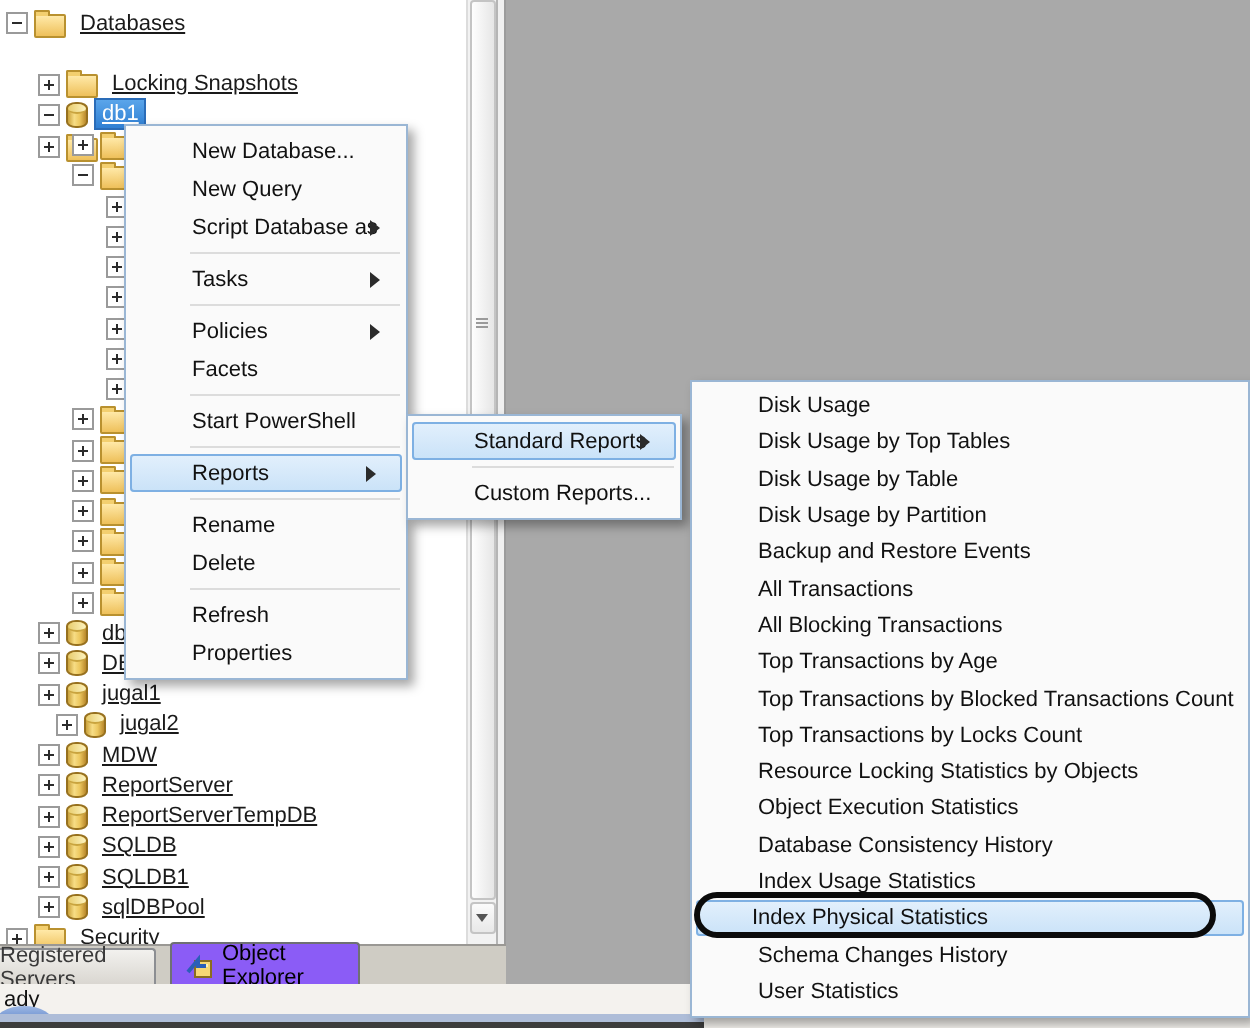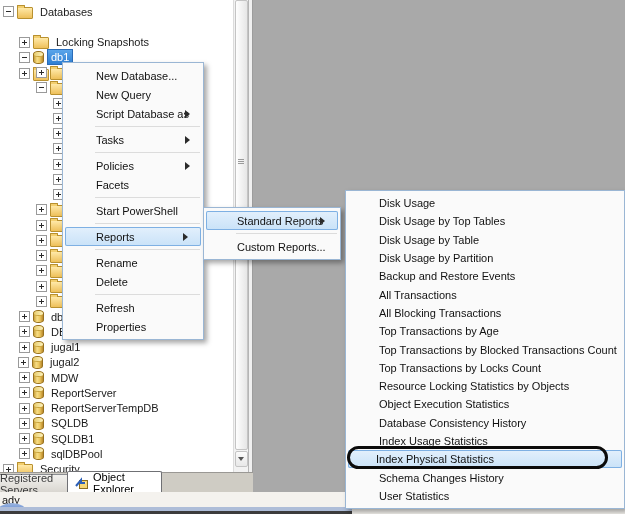--- a/index.html
+++ b/index.html
@@ -16,41 +16,41 @@
   .exp-plus::after{content:"";position:absolute;left:4px;top:2px;width:1px;height:5px;background:#2b2b2b;}
   .folder-icon{position:relative;flex:none;width:14px;height:10px;margin:2px 4px 0 0;
     background:linear-gradient(180deg,#ffe9a8,#eec05a);border:1px solid #b9912f;border-radius:1px;}
   .folder-icon::before{content:"";position:absolute;left:-1px;top:-3px;width:6px;height:2px;
     background:#f3cf6f;border:1px solid #b9912f;border-bottom:none;border-radius:1px 1px 0 0;}
   .db-icon{position:relative;flex:none;width:11px;height:13px;margin-right:4px;box-sizing:border-box;
     background:linear-gradient(90deg,#caa13a,#f7dd85 35%,#ecc75f 65%,#b9882b);
     border:1px solid #97711f;border-radius:5px/3px;}
   .db-icon::before{content:"";position:absolute;left:0;right:0;top:0;height:4px;
     background:linear-gradient(90deg,#e8cd6e,#fdf3bf);border-bottom:1px solid #c9a43f;border-radius:50%;}
-  .tree-label{padding:1px 3px;}
+  .tree-label{padding:1px 3px;text-decoration:underline;}
   .tree-label.sel{background:linear-gradient(180deg,#5aa5ea,#2f7fd3);color:#fff;outline:1px solid #2a6cb8;}
   
   .scrollbar{position:absolute;left:233px;top:0;width:14px;height:472px;background:#f2f2f2;border-left:1px solid #dcdcdc;z-index:2;}
   .sb-thumb{position:absolute;left:1px;top:0;width:11px;height:448px;
     background:linear-gradient(90deg,#fefefe,#e6e6e6);border:1px solid #c4c4c4;border-radius:2px;}
   .sb-grip{position:absolute;left:2px;top:158px;width:6px;height:1px;background:#9a9a9a;box-shadow:0 2px #9a9a9a,0 4px #9a9a9a;}
   .sb-down{position:absolute;left:1px;top:451px;width:11px;height:14px;background:linear-gradient(180deg,#fbfbfb,#e8e8e8);
     border:1px solid #c4c4c4;border-radius:2px;}
   .down-arrow{position:absolute;left:2px;top:5px;width:0;height:0;
     border-left:3.5px solid transparent;border-right:3.5px solid transparent;border-top:4px solid #555;}
   
   .splitter{position:absolute;left:248px;top:0;width:5px;height:492px;background:#f0f0f0;
     border-left:1px solid #b5b5b5;border-right:1px solid #9c9c9c;box-sizing:border-box;z-index:1;}
   .doc-area{position:absolute;left:253px;top:0;width:372px;height:492px;background:#a9a9a9;z-index:1;}
   
   .dock-strip{position:absolute;left:0;top:472px;width:253px;height:20px;background:#cfccc4;border-top:1px solid #9a9894;z-index:2;}
   .tab{position:absolute;display:flex;align-items:center;box-sizing:border-box;padding:0 7px;height:19px;top:1px;}
   .tab-inactive{left:-8px;width:86px;background:linear-gradient(180deg,#f2f1ee,#d8d5cf);
     border:1px solid #8c8e92;border-bottom:none;border-radius:0 2px 0 0;color:#3a3a3a;}
-  .tab-active{left:67px;width:95px;top:-2px;height:22px;background:#ffffff;
+  .tab-active{left:85px;width:95px;top:-2px;height:22px;background:#8b5cf6;
     border:1px solid #6f7074;border-bottom:none;border-radius:2px 2px 0 0;color:#000;z-index:3;}
   .tab-active svg{margin-right:4px;flex:none;}
   
   .status-bar{position:absolute;left:0;top:492px;width:625px;height:22px;background:#f4f2ee;z-index:2;}
   .status-text{position:absolute;left:2px;top:2px;color:#111;}
   .status-arc{position:absolute;left:-3px;top:503px;width:30px;height:9px;
     background:linear-gradient(180deg,#9db8e4,#5d82c8);border-radius:50% 50% 0 0/100% 100% 0 0;z-index:3;}
   .bottom-band{position:absolute;left:0;top:507px;width:352px;height:4px;background:#aebdd8;z-index:3;}
   .bottom-line{position:absolute;left:0;top:511px;width:352px;height:3px;background:#3c3c3c;z-index:3;}
   
@@ -161,21 +161,21 @@
       <div class="tree-row" style="left: 19px; top: 324.25px;">
         <span class="expander exp-plus"></span>
         <span class="db-icon"></span>
         <span class="tree-label">DBCollection</span>
       </div>
       <div class="tree-row" style="left: 19px; top: 339.5px;">
         <span class="expander exp-plus"></span>
         <span class="db-icon"></span>
         <span class="tree-label">jugal1</span>
       </div>
-      <div class="tree-row" style="left: 18px; top: 354.75px;">
+      <div class="tree-row" style="left: 28px; top: 354.75px;">
         <span class="expander exp-plus"></span>
         <span class="db-icon"></span>
         <span class="tree-label">jugal2</span>
       </div>
       <div class="tree-row" style="left: 19px; top: 370px;">
         <span class="expander exp-plus"></span>
         <span class="db-icon"></span>
         <span class="tree-label">MDW</span>
       </div>
       <div class="tree-row" style="left: 19px; top: 385.25px;">

